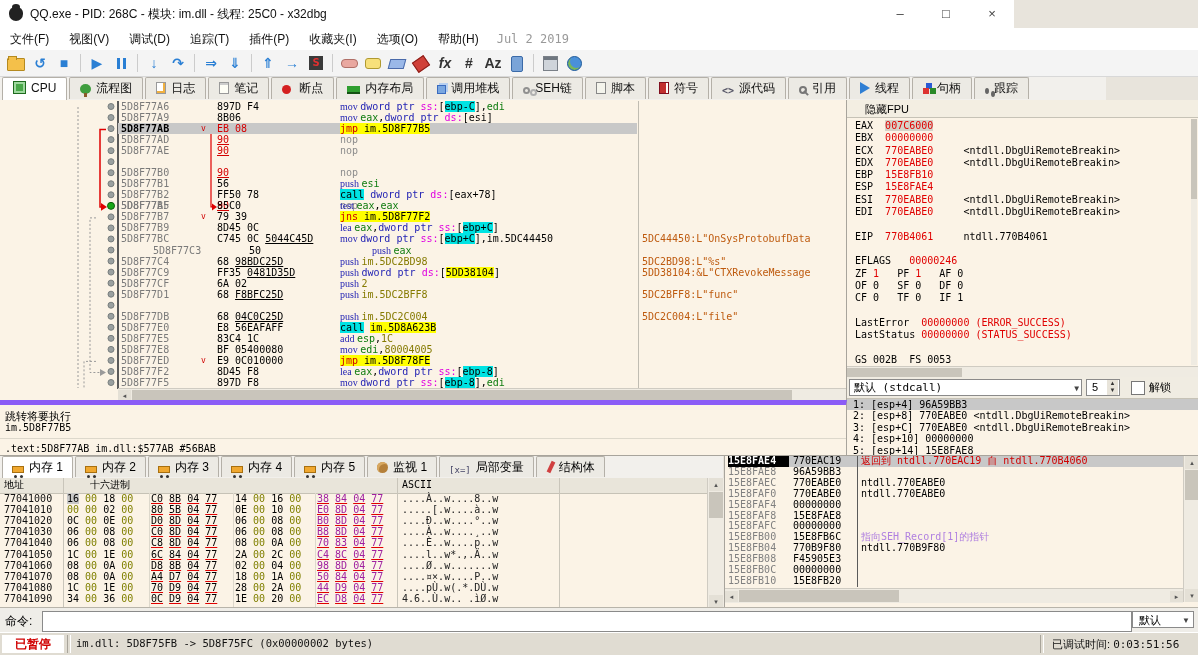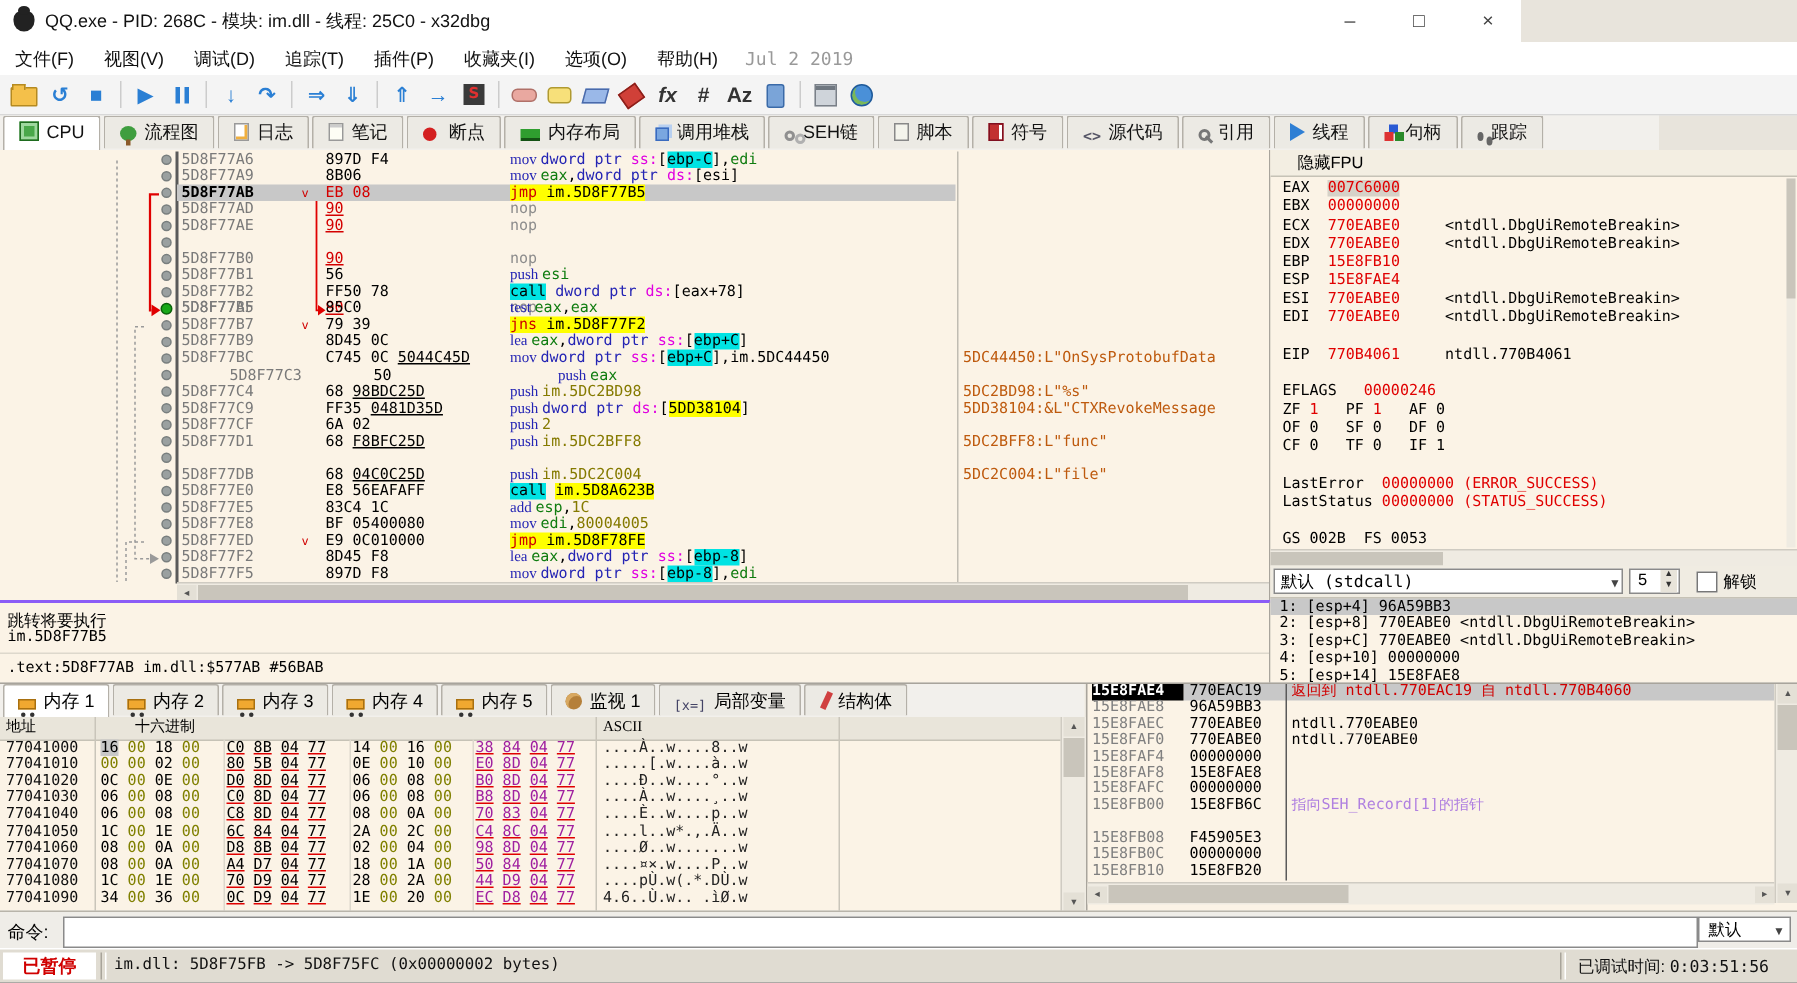--- a/index.html
+++ b/index.html
@@ -81,21 +81,21 @@
   .tk-m{color:#2424b4;font-family:Liberation Serif, serif;} .tk-k{color:#2424b4;} .tk-s{color:#e000e0;} .tk-p{color:#000;}
   .tk-r{color:#0f7c0f;} .tk-n{color:#857a00;} .tk-o{color:#857a00;} .tk-g{color:#8c8c8c;}
   .tk-c{background:#00e3e3;color:#000;} .tk-j{background:#ffff00;color:#ce0000;}
   .tk-t{background:#ffff00;color:#000;} .tk-y{background:#ffff00;color:#000;} .tk-h{background:#00e3e3;color:#000;}
   .by-r{color:#d40000;} .by-ru{color:#d40000;text-decoration:underline;} .by-u{text-decoration:underline;}
   #dis-vline{position:absolute;left:117px;top:0;width:2px;height:288px;background:#5a5a5a;}
   #dis-cline{position:absolute;left:638px;top:0;width:1px;height:288px;background:#c0bcb2;}
   #dis-hscroll{position:absolute;left:118px;top:288px;width:728px;height:12px;background:#efebe2;border-top:1px solid #cfcbc2;}
   #dis-hthumb{position:absolute;left:14px;top:1px;width:660px;height:10px;background:#c9c5bb;}
   .scr-arr{position:absolute;font-size:7px;color:#555;line-height:11px;text-align:center;width:13px;height:11px;background:#e4e0d6;}
-  #info-pane{position:absolute;left:0;top:300px;width:846px;height:55px;background:#FBF3E6;border-top:2px solid #8b5cf6;border-right:1px solid #a8a49c;}
+  #info-pane{position:absolute;left:0;top:300px;width:846px;height:55px;background:#FBF3E6;border-top:5px solid #8b5cf6;border-right:1px solid #a8a49c;}
   #info-pane .l1{position:absolute;left:5px;top:4px;font-size:11px;}
   #info-pane .l2{position:absolute;left:5px;top:17px;font-size:10px;}
   #info-pane .l3{position:absolute;left:5px;top:38px;font-size:10px;}
   #info-div{position:absolute;left:0;top:33px;width:846px;height:1px;background:#ddd8cc;}
 
   
   #regs{position:absolute;left:847px;top:0;width:351px;height:355px;background:#FBF3E6;}
   #fpubar{position:absolute;left:0;top:0;width:351px;height:18px;background:#f3eee2;border-bottom:1px solid #c6c2b6;font-size:11px;line-height:18px;padding-left:18px;box-sizing:border-box;}
   #reg-lines{position:absolute;left:8px;top:20px;width:336px;height:246px;font-size:10px;}
   .rline{height:12.3px;line-height:12.3px;}
@@ -115,21 +115,21 @@
   .arow{position:absolute;left:0;width:351px;height:11.4px;font-size:10px;line-height:11.4px;padding-left:6px;box-sizing:border-box;}
   .arow.sel{background:#C8C8C8;}
 
   
   #bottom{position:absolute;left:0;top:455px;width:1198px;height:152px;background:#E8E4DC;border-top:1px solid #a8a49c;}
   #mem{position:absolute;left:0;top:0;width:723px;height:152px;background:#FBF3E6;}
   #mem-tabs{position:absolute;left:0;top:0;width:723px;height:22px;background:#f2f0ec;border-bottom:1px solid #b4b0a8;}
   .mtab{display:inline-block;height:21px;line-height:20px;padding:0 9px;font-size:12px;background:#eceae4;border:1px solid #b4b0a8;border-bottom:none;border-radius:2px 2px 0 0;margin-left:2px;vertical-align:top;box-sizing:border-box;}
   .mtab.sel{background:#fff;height:22px;position:relative;z-index:2;}
   #mem-head{position:absolute;left:0;top:22px;width:723px;height:15px;background:#e9e5da;border-bottom:1px solid #c6c2b6;font-size:10px;line-height:14px;}
-  #mem-head .h1{position:absolute;left:4px;} #mem-head .h2{position:absolute;left:90px;} #mem-head .h3{position:absolute;left:402px;font-family:Liberation Serif, serif;}
+  #mem-head .h1{position:absolute;left:4px;} #mem-head .h2{position:absolute;left:90px;} #mem-head .h3{position:absolute;left:402px;}
   .mh-sep{position:absolute;top:22px;width:1px;height:130px;background:#c9c5ba;}
   #mem-rows{position:absolute;left:0;top:37px;width:705px;height:111px;}
   .mrow{position:absolute;left:0;width:705px;height:11.1px;font-size:10px;line-height:11.1px;}
   .ma{position:absolute;left:4px;color:#101010;}
   .mg{position:absolute;}
   .mg0{left:67px;} .mg1{left:151px;} .mg2{left:235px;} .mg3{left:317px;}
   .masc{position:absolute;left:402px;color:#222;}
   .mb-z{color:#808000;} .mb-k{color:#000;}
   .mb-u{color:#000;text-decoration:underline;text-decoration-color:#e00000;}
   .mb-v{color:#a020a0;text-decoration:underline;text-decoration-color:#e00000;}
@@ -327,20 +327,21 @@
     <div id="stack">
       <div id="stack-rows">
           <div class="srow mono" style="top: 0px;"><div class="bg"></div><span class="sa sel">15E8FAE4</span><span class="sv">770EAC19</span><span class="sc red">返回到 ntdll.770EAC19 自 ntdll.770B4060</span></div>
           <div class="srow mono" style="top: 10.9px;"><span class="sa">15E8FAE8</span><span class="sv">96A59BB3</span></div>
           <div class="srow mono" style="top: 21.8px;"><span class="sa">15E8FAEC</span><span class="sv">770EABE0</span><span class="sc">ntdll.770EABE0</span></div>
           <div class="srow mono" style="top: 32.7px;"><span class="sa">15E8FAF0</span><span class="sv">770EABE0</span><span class="sc">ntdll.770EABE0</span></div>
           <div class="srow mono" style="top: 43.6px;"><span class="sa">15E8FAF4</span><span class="sv">00000000</span></div>
           <div class="srow mono" style="top: 54.5px;"><span class="sa">15E8FAF8</span><span class="sv">15E8FAE8</span></div>
           <div class="srow mono" style="top: 65.4px;"><span class="sa">15E8FAFC</span><span class="sv">00000000</span></div>
           <div class="srow mono" style="top: 76.3px;"><span class="sa">15E8FB00</span><span class="sv">15E8FB6C</span><span class="sc purple">指向SEH_Record[1]的指针</span></div>
+          <div class="srow mono" style="top: 87.2px;"><span class="sa">15E8FB04</span><span class="sv">770B9F80</span><span class="sc">ntdll.770B9F80</span></div>
           <div class="srow mono" style="top: 98.1px;"><span class="sa">15E8FB08</span><span class="sv">F45905E3</span></div>
           <div class="srow mono" style="top: 109px;"><span class="sa">15E8FB0C</span><span class="sv">00000000</span></div>
           <div class="srow mono" style="top: 119.9px;"><span class="sa">15E8FB10</span><span class="sv">15E8FB20</span></div>
         </div>
       <div id="stack-vline"></div>
       <div id="stack-hscroll">
         <span class="scr-arr" style="left:0;top:2px">◂</span>
         <div id="stack-hthumb"></div>
         <span class="scr-arr" style="right:0;top:2px">▸</span>
       </div>

